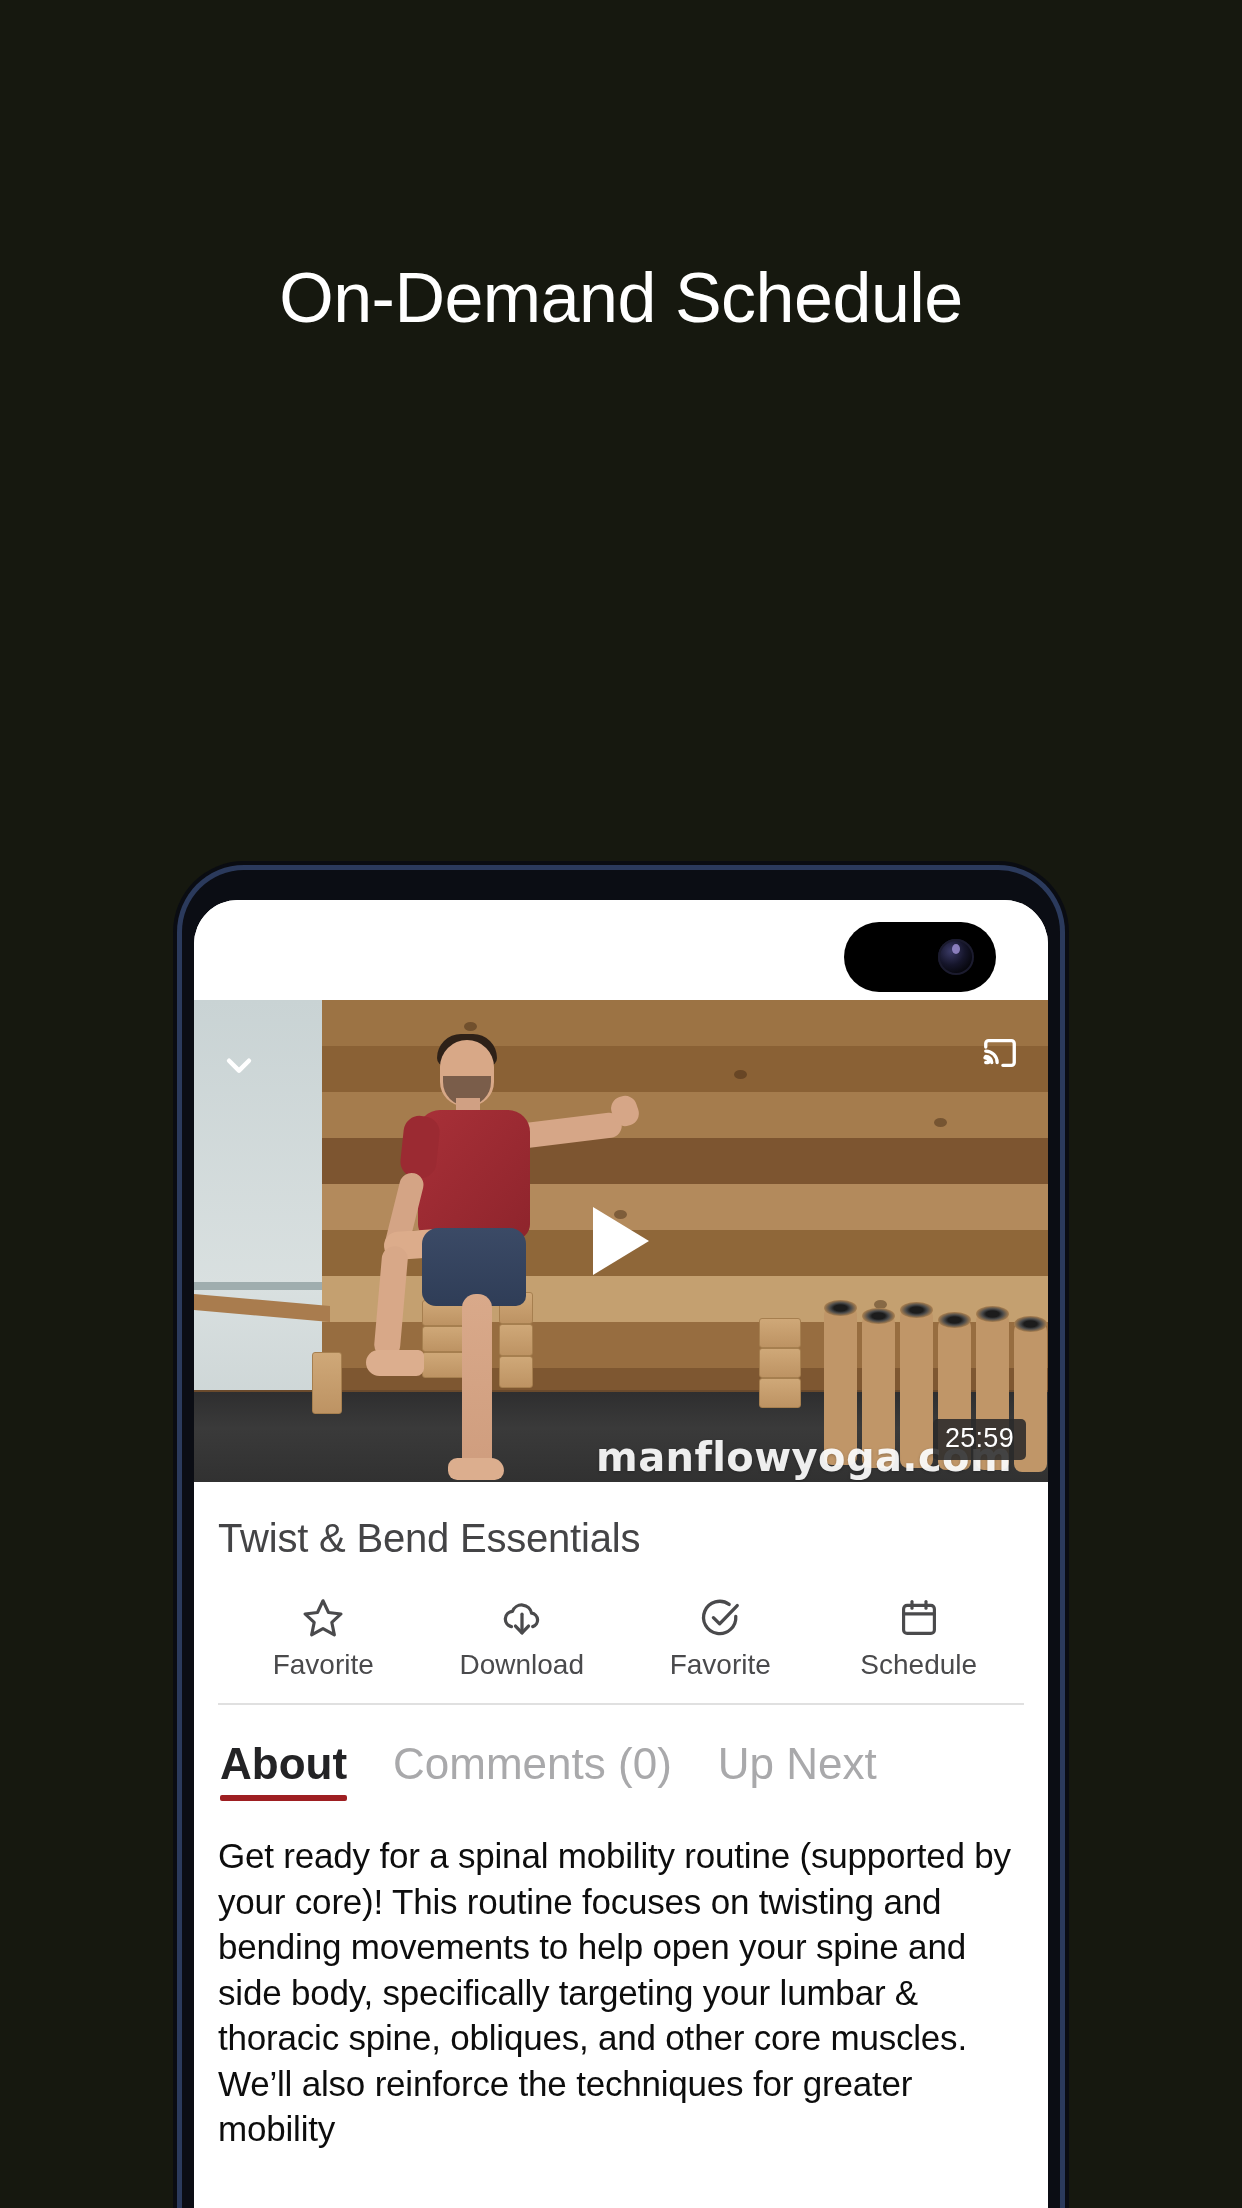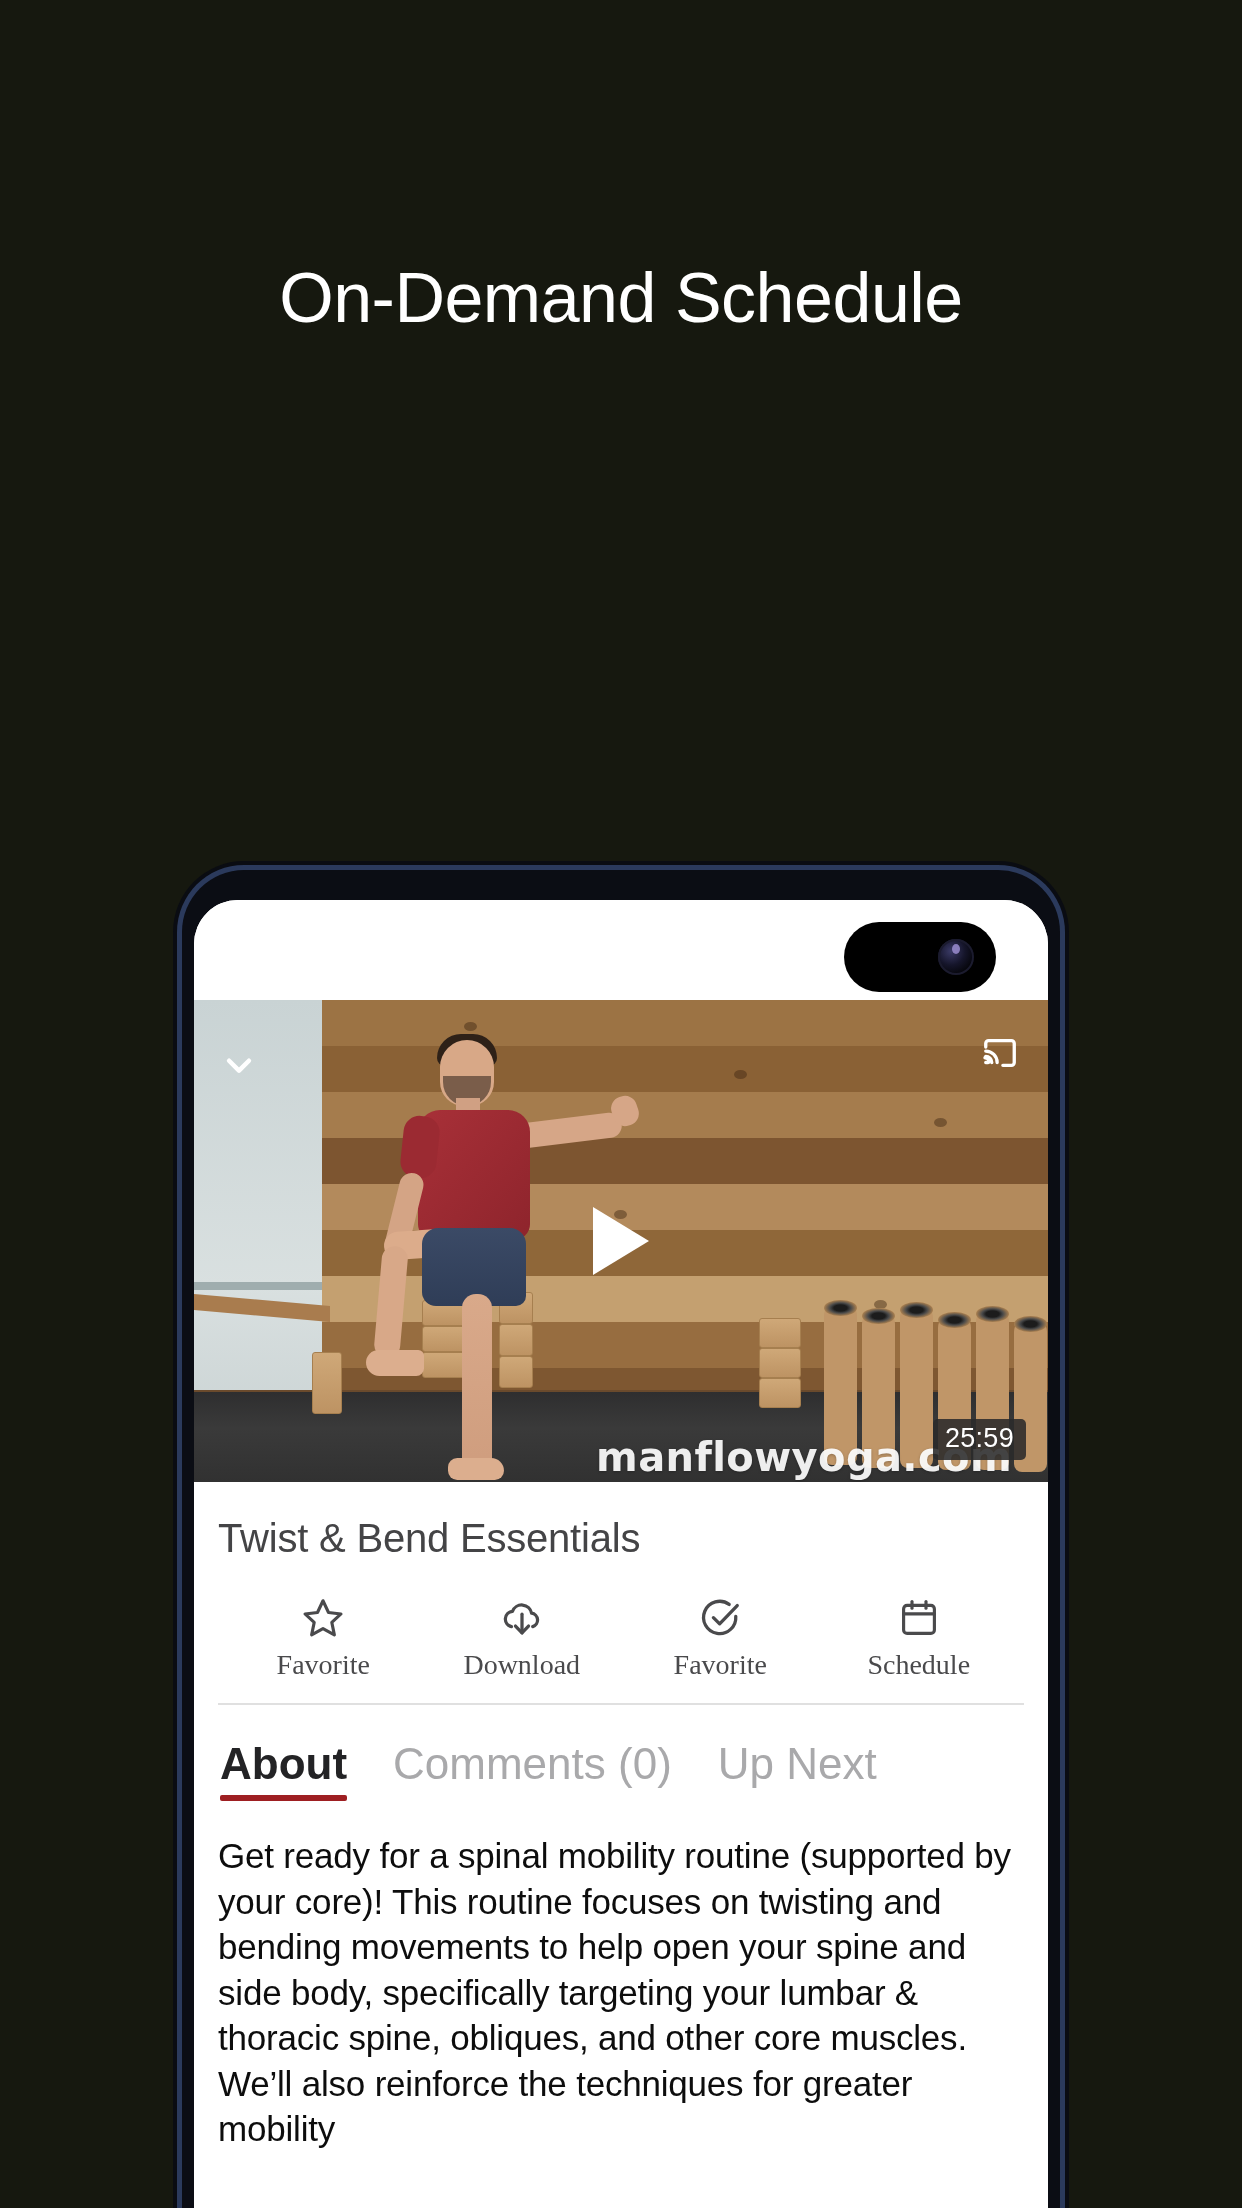--- a/index.html
+++ b/index.html
@@ -289,21 +289,20 @@
     letter-spacing: -.2px;
   }
 
   .actions {
     display: flex;
     justify-content: space-between;
     align-items: flex-end;
     margin-top: 34px;
     padding: 0 6px 22px;
     border-bottom: 2px solid #e0e0e0;
-    font-family: Liberation Serif, serif;
   }
   .action {
     display: flex;
     flex-direction: column;
     align-items: center;
     gap: 8px;
     cursor: pointer;
     flex: 1;
   }
   .action .ico { height: 46px; display: flex; align-items: center; justify-content: center; }

